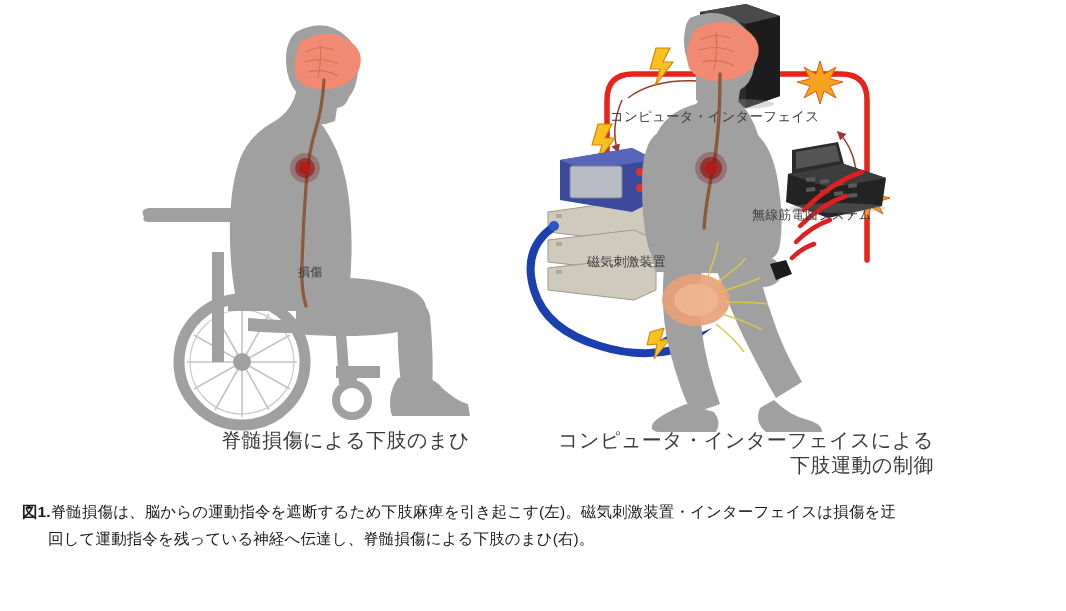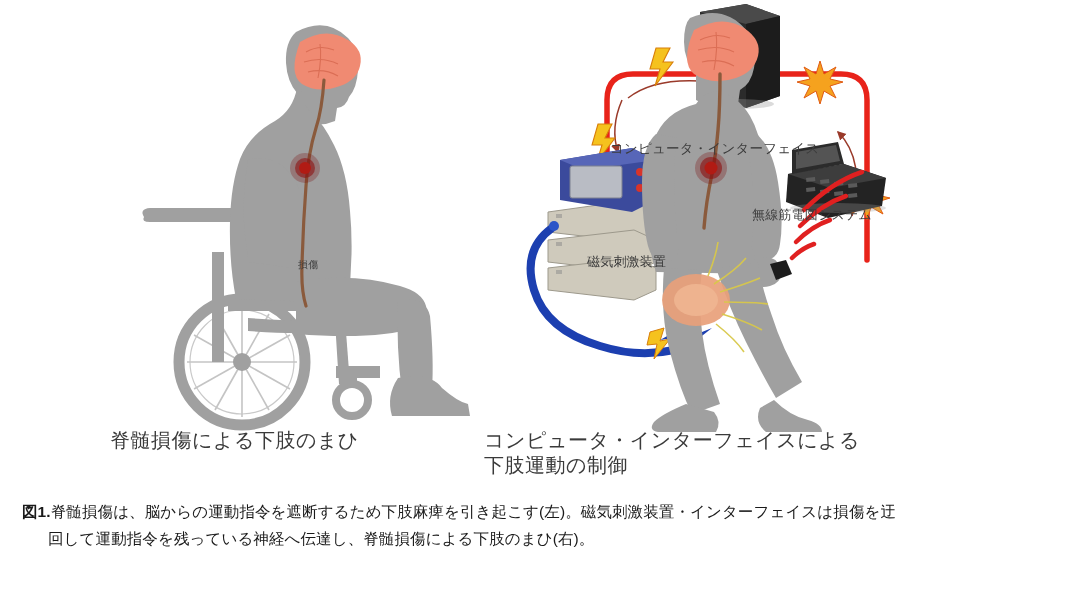--- a/index.html
+++ b/index.html
@@ -13,41 +13,41 @@
   }
   .figure-area{position:absolute;left:0;top:0;width:1066px;height:490px;}
   .panel{position:absolute;top:0;height:490px;}
   #panel-left{left:120px;width:400px;}
   #panel-right{left:500px;width:470px;}
 
   svg.art{position:absolute;left:0;top:0;overflow:visible;}
 
   .panel-caption{
     position:absolute;
-    text-align:left;
+    text-align:right;
     font-size:20px;
     line-height:1.25;
     color:#3a3a3a;
     letter-spacing:0.5px;
     white-space:pre-line;
   }
   #caption-left{left:110px;top:428px;width:360px;}
   #caption-right{left:484px;top:428px;width:450px;}
 
   .inline-label{
     position:absolute;
     font-size:13px;
     color:#3b3b3b;
     letter-spacing:0.2px;
     white-space:nowrap;
   }
-  #label-interface{left:610px;top:108px;font-size:13.5px;margin-top:32px;}
+  #label-interface{left:610px;top:108px;font-size:13.5px;}
   #label-emg{left:752px;top:206px;}
   #label-stim{left:551px;top:253px;margin-left:36px;}
-  #label-injury{left:298px;top:258px;font-size:10px;}
+  #label-injury{left:298px;top:264px;font-size:12px;}
 
   .fig-caption{
     position:absolute;
     left:22px;top:498px;width:1028px;
     font-size:15.5px;
     line-height:1.75;
     color:#1a1a1a;
     letter-spacing:0.1px;
   }
   .fig-caption .lead{font-weight:bold;margin-top:48px;}

